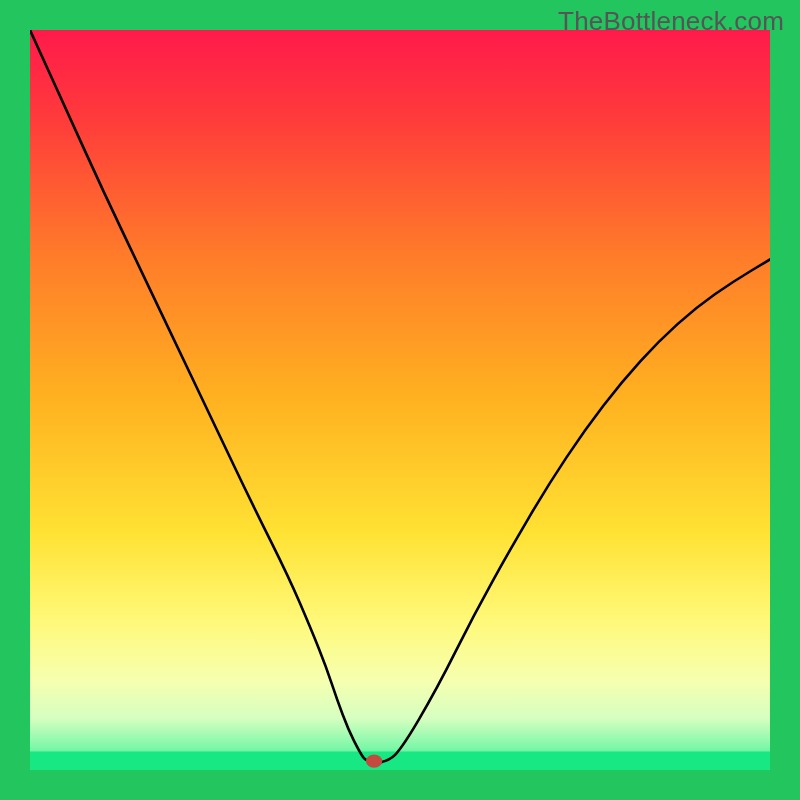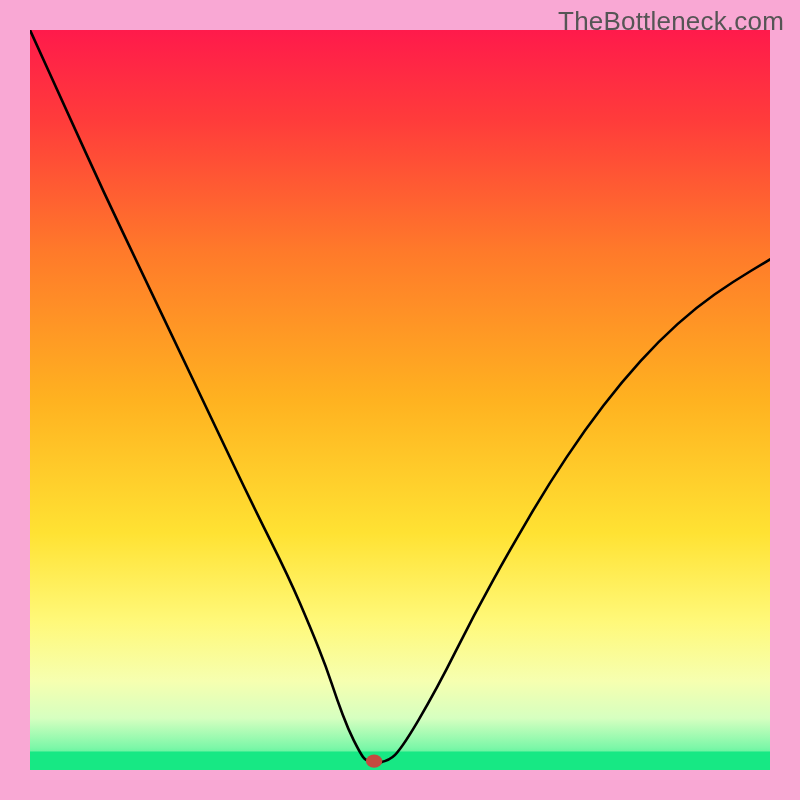--- a/index.html
+++ b/index.html
@@ -8,21 +8,21 @@
     width: 800px;
     height: 800px;
     background: #000;
     overflow: hidden;
     font-family: Arial, Helvetica, sans-serif;
   }
   .outer {
     position: relative;
     width: 800px;
     height: 800px;
-    background: #f9a8d4;
+    background: #22c55e;
   }
   .watermark {
     position: absolute;
     top: 6px;
     right: 16px;
     color: #555;
     font-size: 26px;
     font-weight: 500;
     letter-spacing: 0.2px;
     user-select: none;

